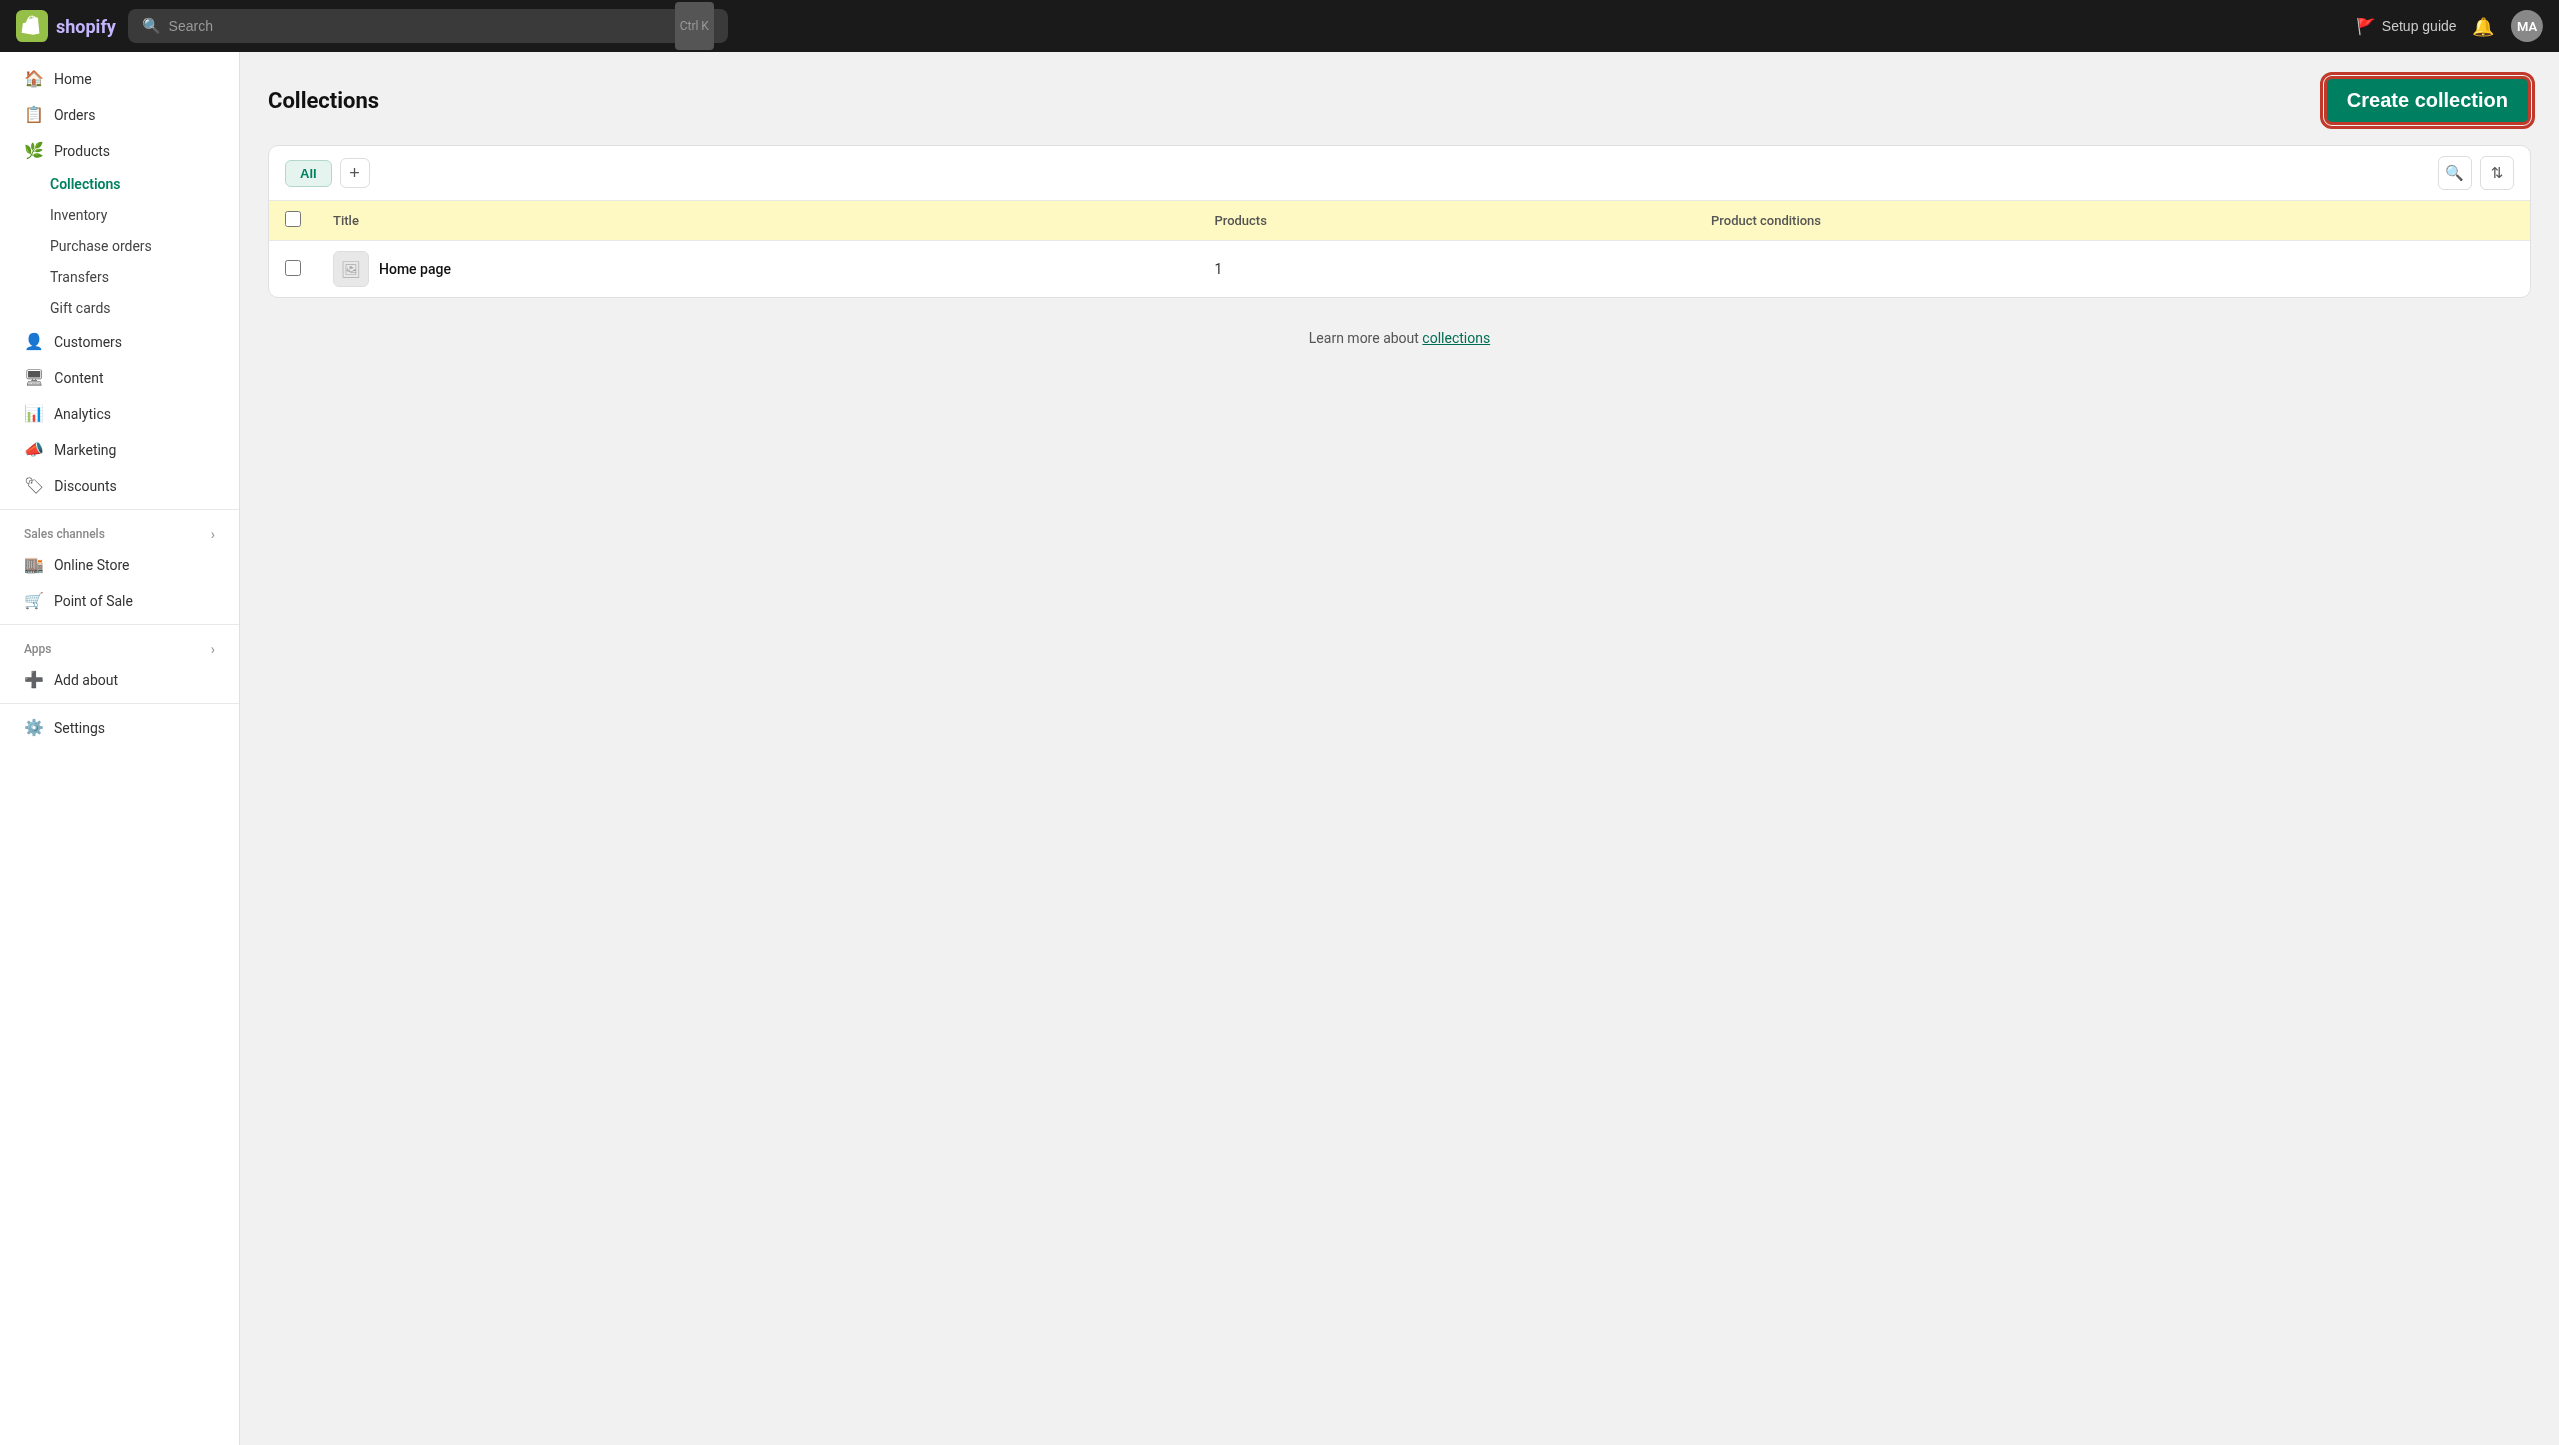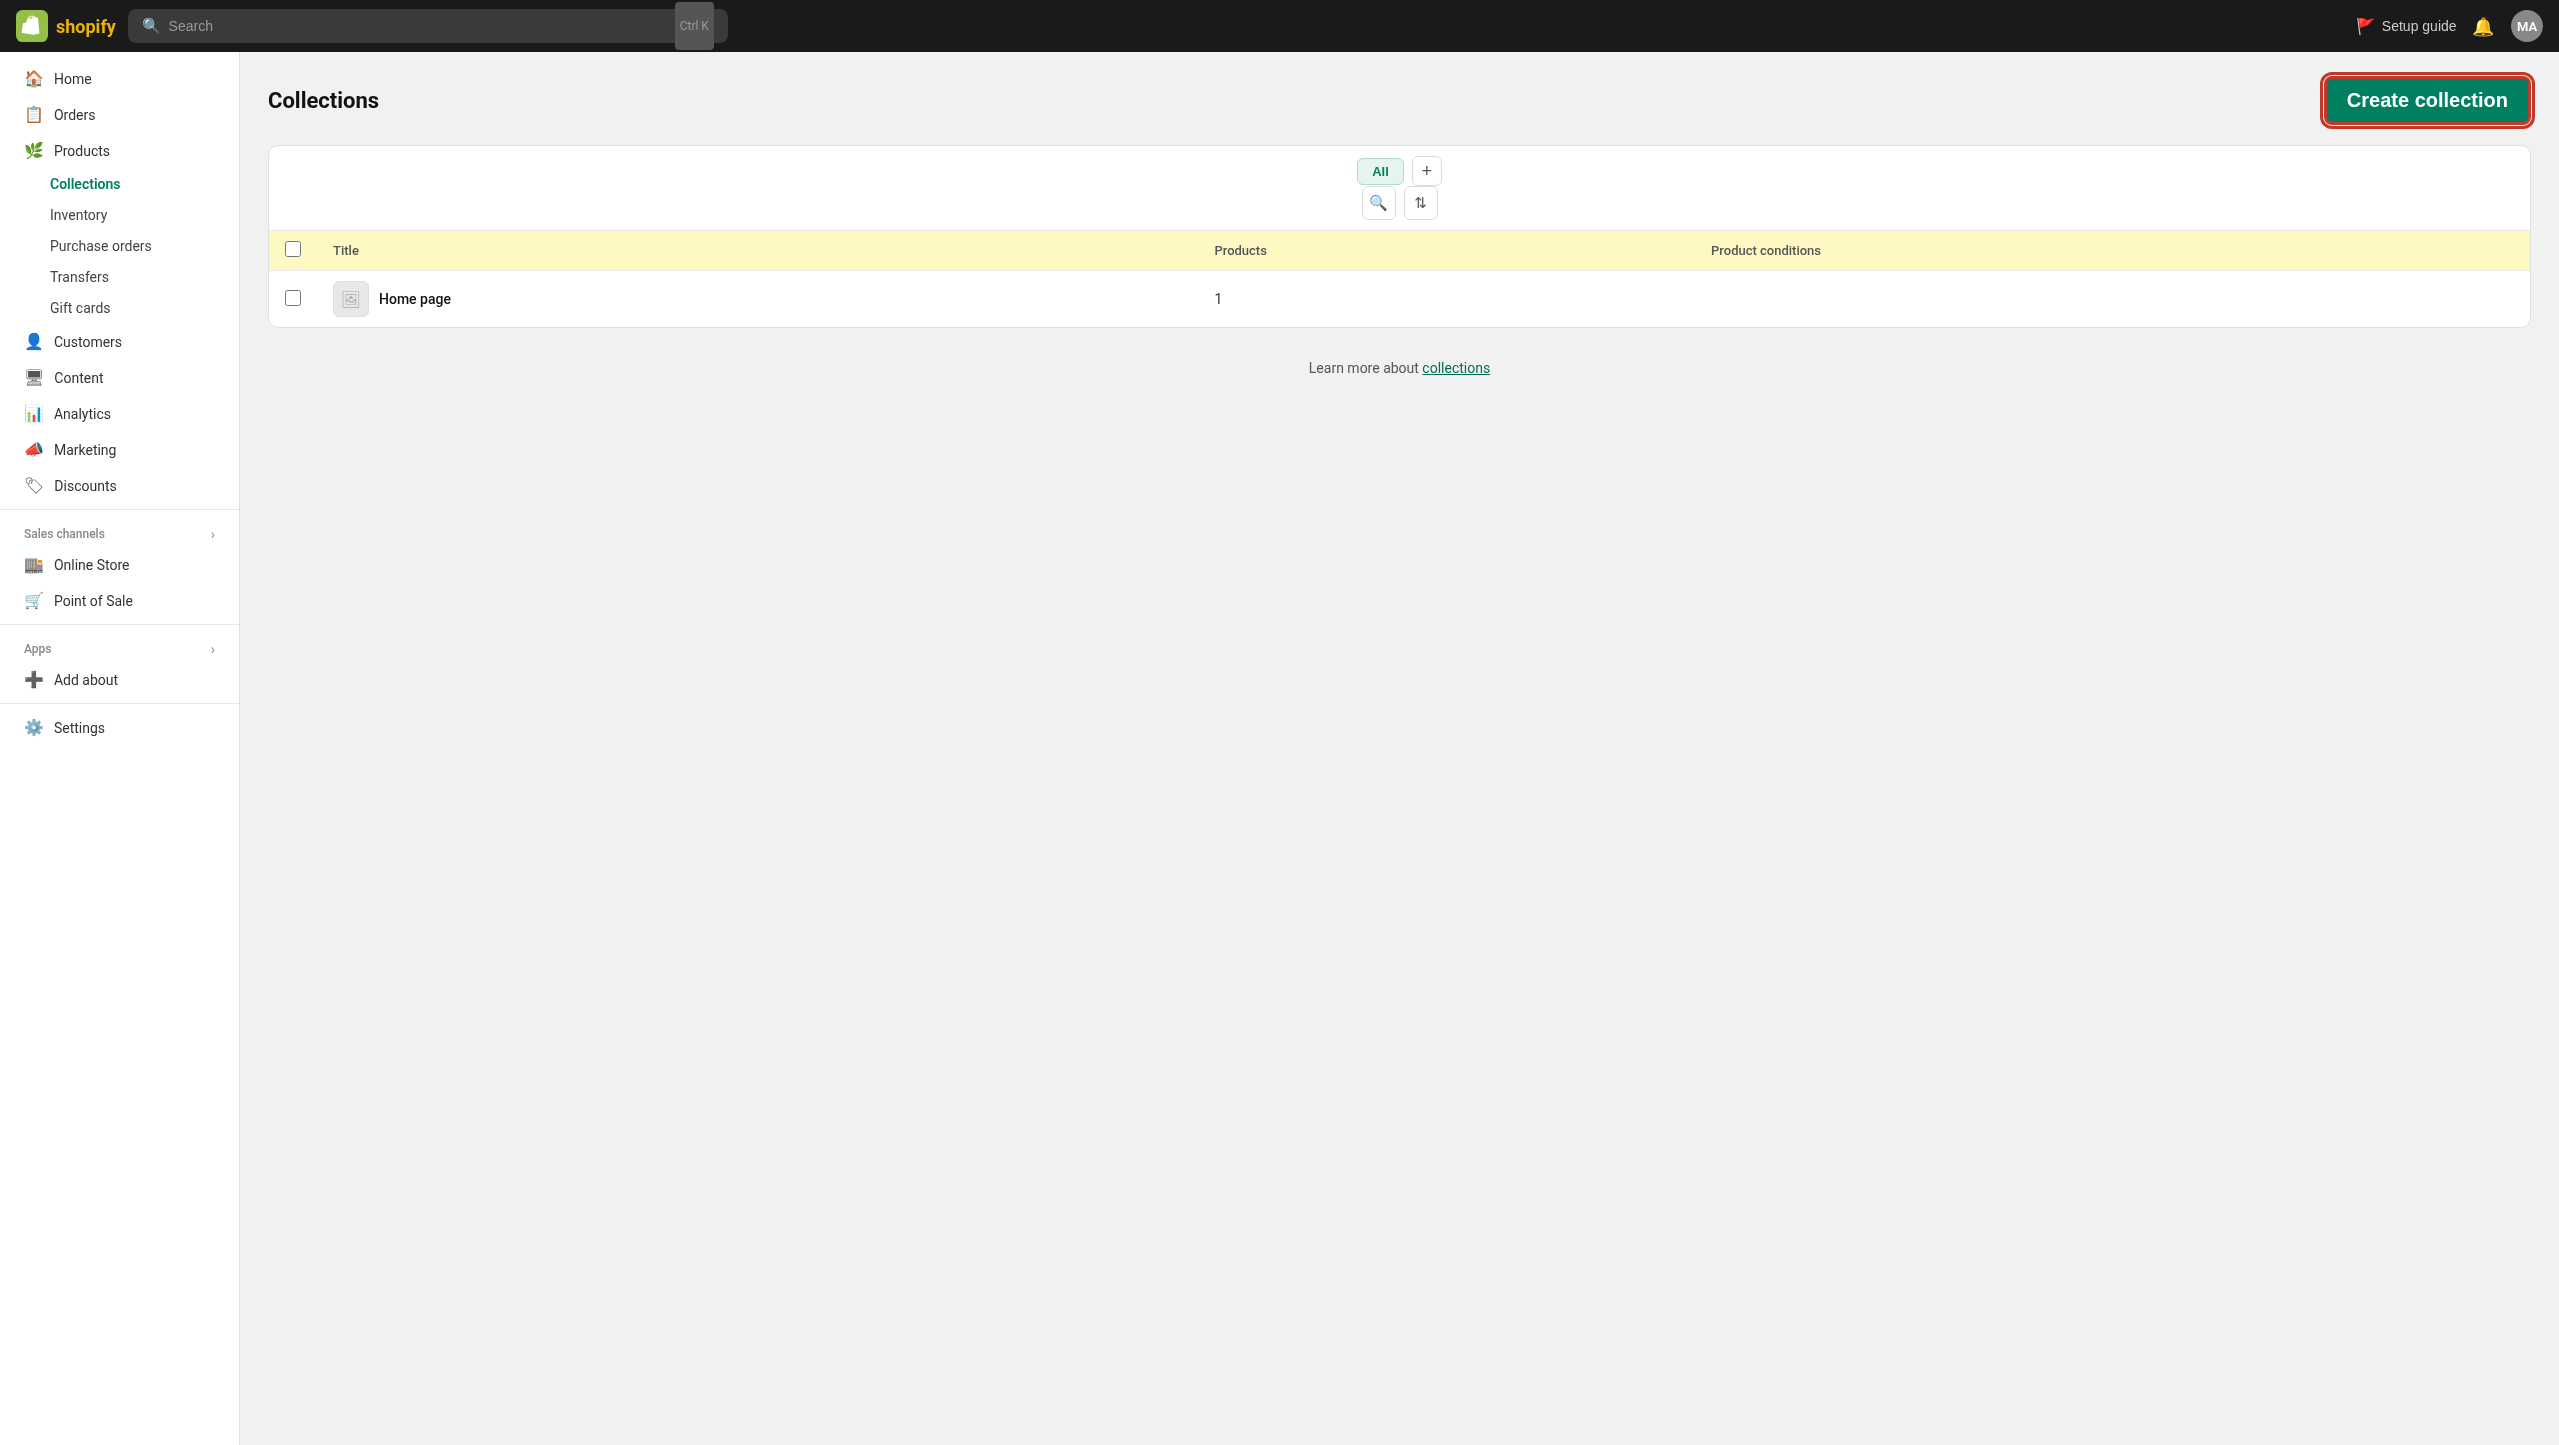--- a/index.html
+++ b/index.html
@@ -4,21 +4,21 @@
   <style>
     * { box-sizing: border-box; margin: 0; padding: 0; }
     body { font-family: -apple-system, BlinkMacSystemFont, 'Segoe UI', Roboto, sans-serif; background: #f1f1f1; display: flex; flex-direction: column; height: 100vh; overflow: hidden; }
 
     
     .topnav {
       display: flex; align-items: center; background: #1a1a1a; height: 52px;
       padding: 0 16px; gap: 12px; flex-shrink: 0; z-index: 100;
     }
     .shopify-logo {
-      display: flex; align-items: center; gap: 8px; color: #eab308; font-weight: 700; font-size: 18px; text-decoration: none;
+      display: flex; align-items: center; gap: 8px; color: #c4b5fd; font-weight: 700; font-size: 18px; text-decoration: none;
     }
     .shopify-logo-icon {
       width: 32px; height: 32px;
     }
     .search-bar {
       flex: 1; max-width: 600px; display: flex; align-items: center;
       background: #3a3a3a; border-radius: 8px; padding: 0 14px; height: 34px; gap: 8px;
     }
     .search-bar input {
       background: transparent; border: none; outline: none; color: #86efac; font-size: 14px; flex: 1;
@@ -76,21 +76,21 @@
       background: #008060; color: white; border: 3px solid #c0392b;
       padding: 10px 20px; border-radius: 8px; font-size: 20px; font-weight: 600;
       cursor: pointer; outline: 3px solid #c0392b; outline-offset: 1px;
     }
 
     
     .table-card {
       background: white; border: 1px solid #e0e0e0; border-radius: 10px; overflow: hidden;
     }
     .table-toolbar {
-      display: flex; align-items: center; justify-content: space-between; padding: 10px 16px; border-bottom: 1px solid #e8e8e8; flex-direction: column;
+      display: flex; align-items: center; justify-content: space-between; padding: 10px 16px; border-bottom: 1px solid #e8e8e8;
     }
     .table-toolbar-left { display: flex; align-items: center; gap: 8px; }
     .filter-tab {
       background: #e6f4ef; color: #008060; border: 1px solid #b2d8c8;
       padding: 5px 14px; border-radius: 6px; font-size: 13px; font-weight: 600; cursor: pointer;
     }
     .add-filter-btn {
       width: 30px; height: 30px; border: 1px solid #ddd; border-radius: 6px;
       display: flex; align-items: center; justify-content: center; cursor: pointer; font-size: 18px; color: #555; background: white;
     }

